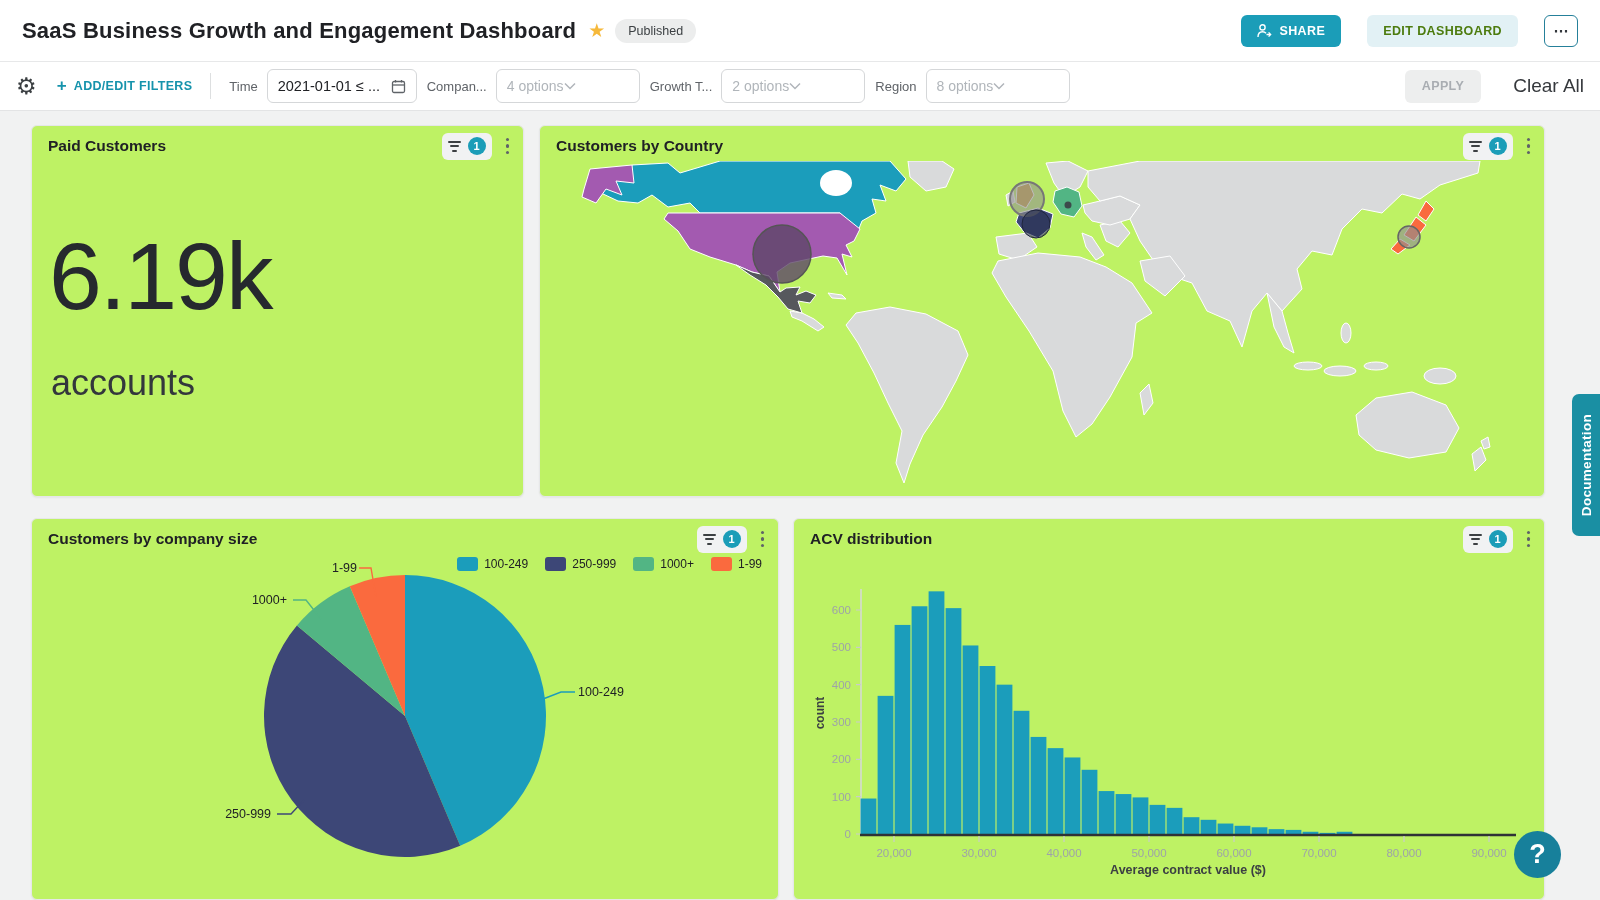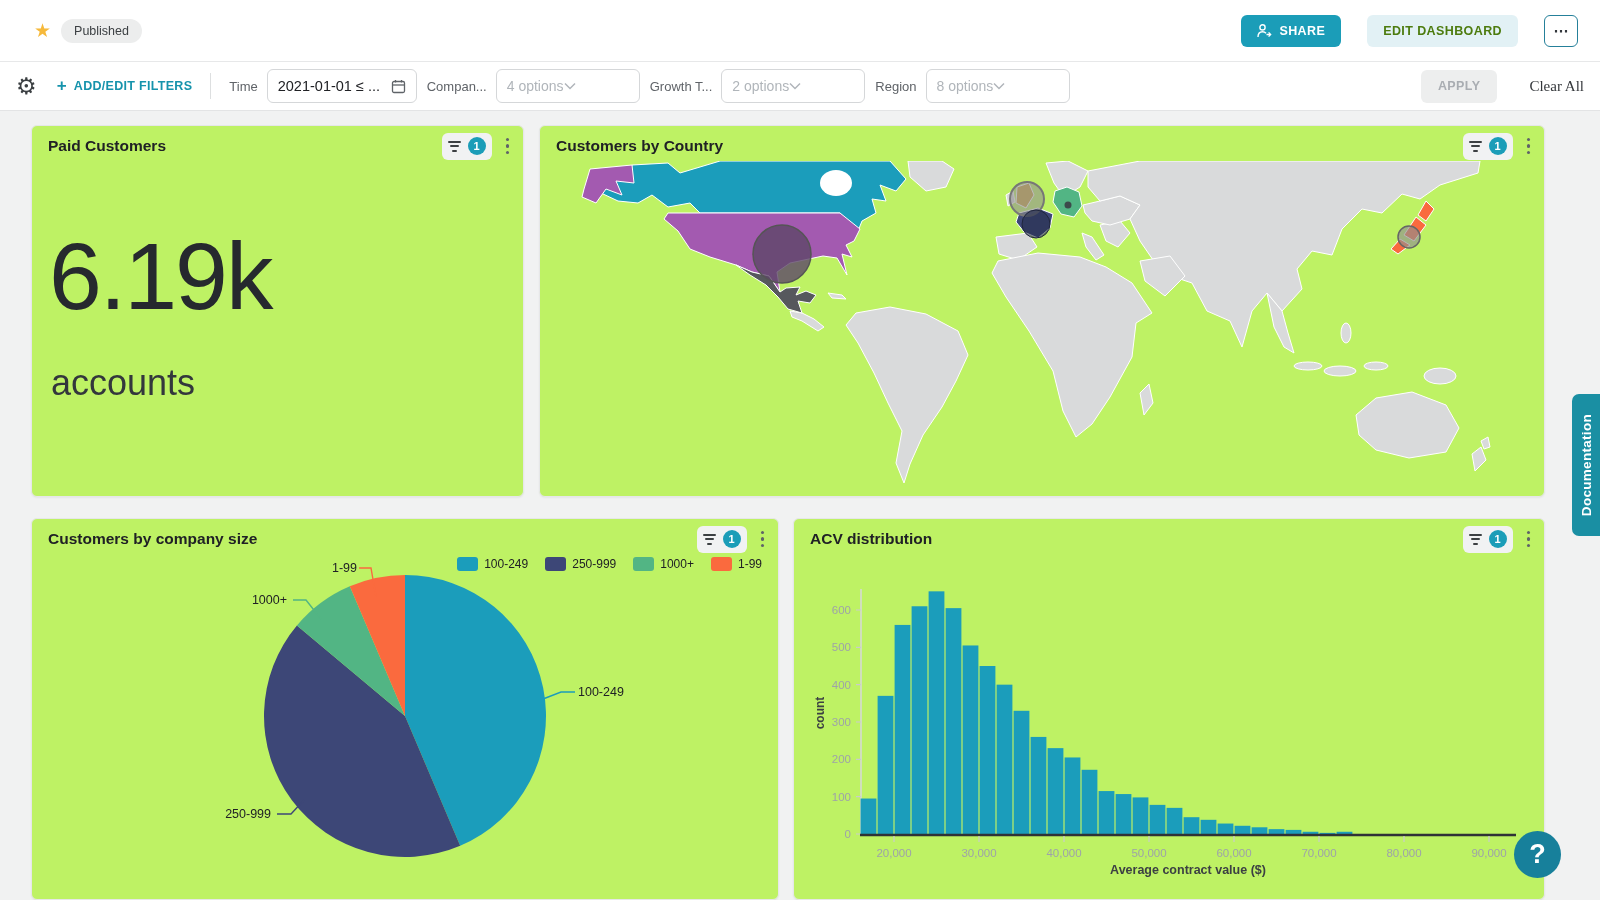--- a/index.html
+++ b/index.html
@@ -31,21 +31,21 @@
   .vdiv { width:1px; height:26px; background:#DDDFE0; margin:0 18px; }
   .flt-label { font-size:13px; color:#5F6368; margin-right:9px; white-space:nowrap; }
   .field { height:34px; border:1px solid #D5D7D9; border-radius:6px; background:#fff;
     display:flex; align-items:center; padding:0 10px; margin-right:10px; }
   .field.time { width:150px; color:#202125; font-size:14.5px; justify-content:space-between; }
   .field.select { width:144px; color:#B0B5BA; font-size:14px; }
   .chev { color:#B0B5BA; }
   .fb-right { margin-left:auto; display:flex; align-items:center; gap:32px; }
   .btn-apply { background:#EDEEEE; color:#A9ADB2; border:none; border-radius:6px; height:33px;
     padding:0 17px; font-size:12.5px; font-weight:bold; letter-spacing:.4px; }
-  .clear-all { font-size:15px; color:#35383C; cursor:pointer;font-family:Liberation Serif, serif; }
+  .clear-all { font-size:19px; color:#35383C; cursor:pointer; }
 
   
   .card { position:absolute; background:#bef264; border:1px solid #E6E7E8; border-radius:6px;
     box-shadow:0 1px 2px rgba(0,0,0,.05); overflow:hidden; }
   #card-kpi  { left:31px;  top:125px; width:493px;  height:372px; }
   #card-map  { left:539px; top:125px; width:1006px; height:372px; }
   #card-pie  { left:31px;  top:518px; width:748px;  height:382px; }
   #card-hist { left:793px; top:518px; width:752px;  height:382px; }
   .card-head { position:absolute; left:0; top:0; right:0; height:40px; display:flex;
     align-items:center; padding:0 12px 0 16px; z-index:3; }
@@ -82,20 +82,21 @@
   .doc-tab span { writing-mode:vertical-rl; transform:rotate(180deg); color:#fff;
     font-size:13.5px; font-weight:bold; letter-spacing:.3px; }
   .help-btn { position:absolute; left:1514px; top:831px; width:47px; height:47px; border-radius:50%;
     background:#17809B; color:#fff; font-size:27px; font-weight:bold; border:none;
     display:flex; align-items:center; justify-content:center; cursor:pointer; z-index:9; }
 </style>
 </head>
 <body>
 
 <div class="header">
+  <span class="hdr-title">SaaS Business Growth and Engagement Dashboard</span>
   <span class="hdr-star">★</span>
   <span class="hdr-badge">Published</span>
   <div class="hdr-right">
     <button class="btn-share">
       <svg width="15" height="14" viewBox="0 0 15 14">
         <circle cx="5.5" cy="3.4" r="2.6" fill="none" stroke="#fff" stroke-width="1.4"></circle>
         <path d="M1,13 C1,9.6 3,7.7 5.5,7.7 C7,7.7 8.2,8.3 9,9.3" fill="none" stroke="#fff" stroke-width="1.4"></path>
         <path d="M9.5,10.5 L13.5,10.5 M11.6,8.4 L13.7,10.5 L11.6,12.6" fill="none" stroke="#fff" stroke-width="1.3"></path>
       </svg>
       <span>SHARE</span>

